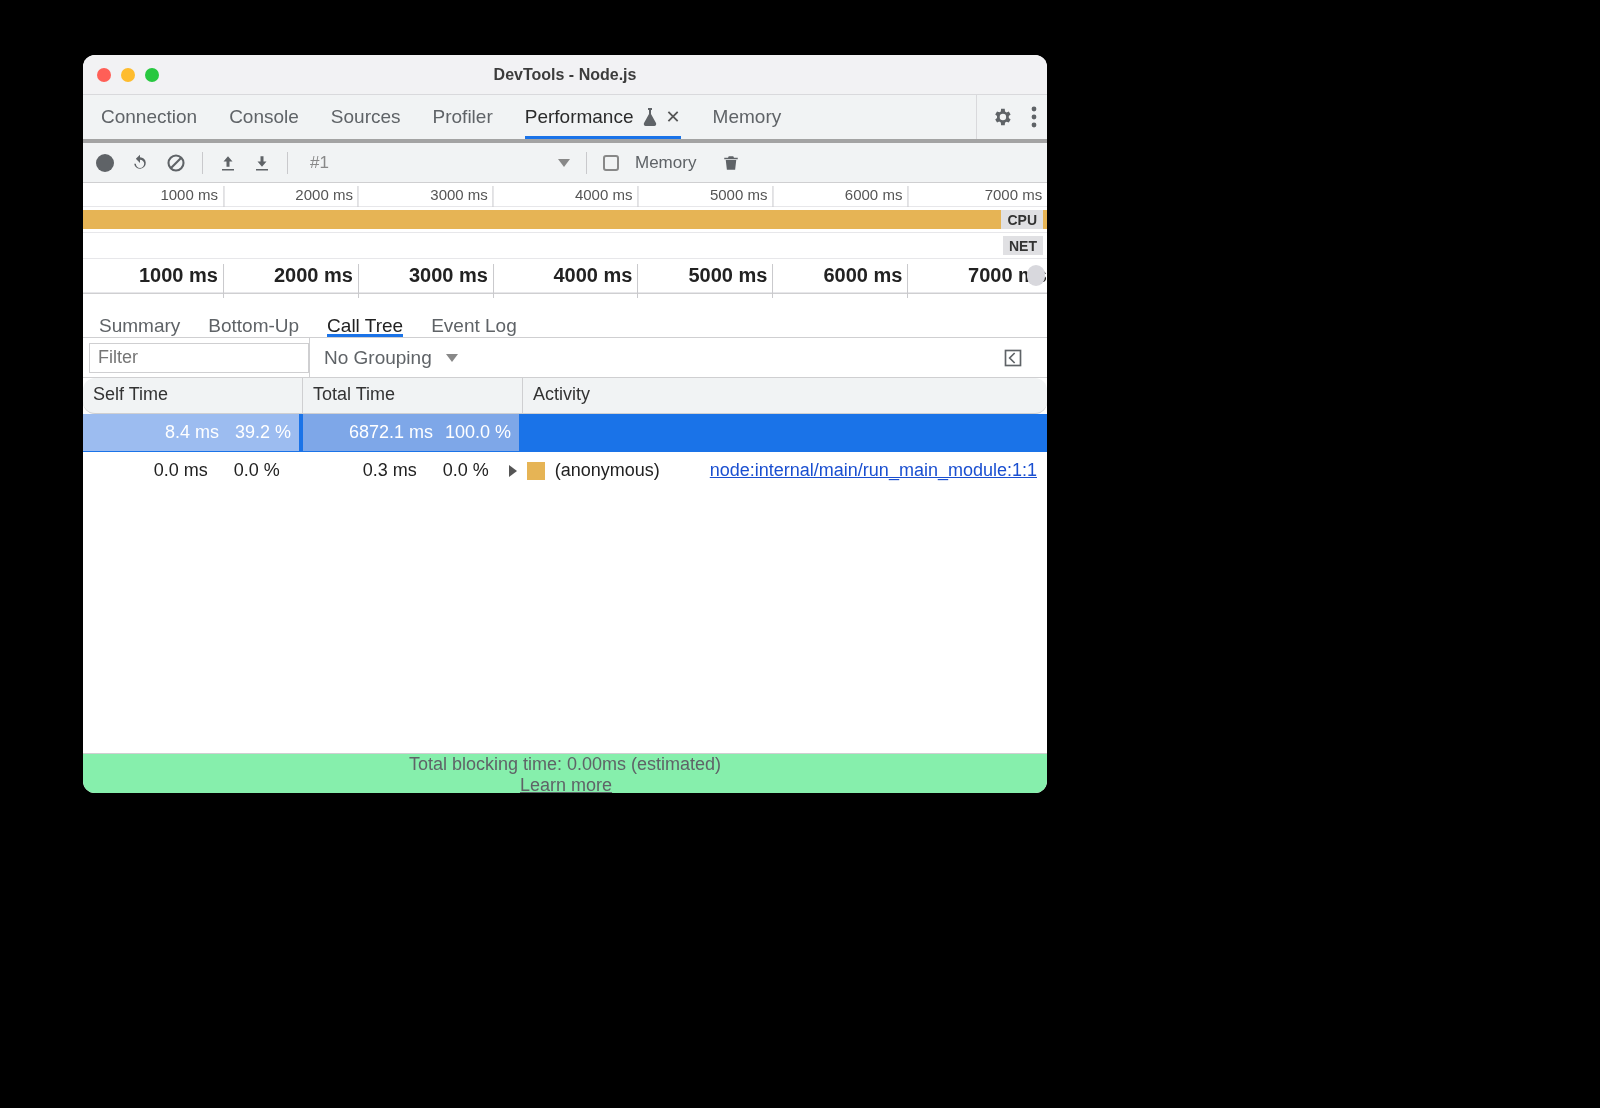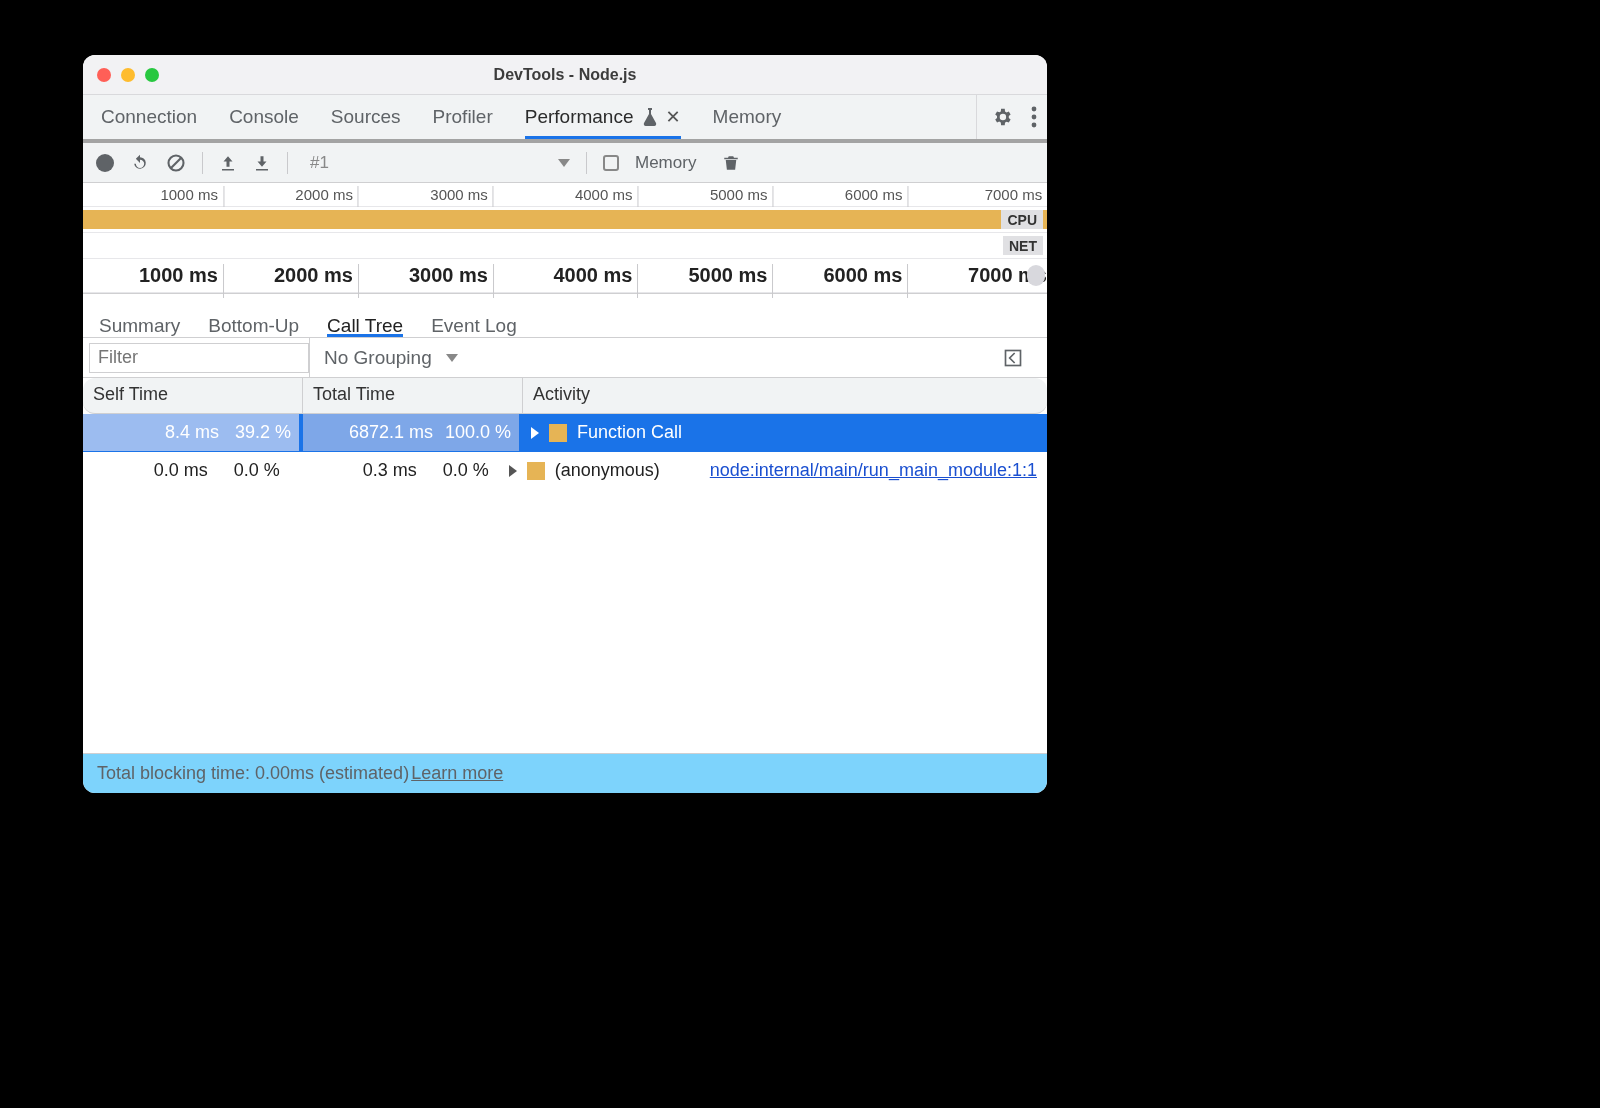--- a/index.html
+++ b/index.html
@@ -65,21 +65,21 @@
   .row .col-self, .row .col-total { height:100%; display:flex; align-items:center; justify-content:flex-end; gap:12px; border-right:4px solid #ffffff; padding:0 8px;}
   .row.selected .col-self, .row.selected .col-total { border-right-color:#1a73e8; background:#7ea7e8; }
   .row.selected .col-self { background:#9cbcf0; }
   .cell-time { text-align:right; min-width:92px;}
   .cell-pct  { text-align:right; min-width:60px;}
   .row .col-activity { flex:1; display:flex; align-items:center; gap:10px; padding-left:8px;}
   .disclose { width:0; height:0; border-top:6px solid transparent; border-bottom:6px solid transparent; border-left:8px solid currentColor;}
   .swatch { width:18px; height:18px; background:#e6b455; display:inline-block; }
   .link { color:#1a4fd0; text-decoration:underline; margin-left:40px;}
   
-  .status { height:40px; border-top:1px solid #cfcfd1; background:#7dd3fc; display:flex; align-items:center; padding:0 14px; font-size:18px; color:#5f6367;}
+  .status { height:40px; border-top:1px solid #cfcfd1; background:#86efac; display:flex; align-items:center; padding:0 14px; font-size:18px; color:#5f6367;flex-direction:column;}
   .status a { color:#5f6367; margin-left:2px;}
 </style>
 </head>
 <body>
 
 <div class="window">
 
   <div class="titlebar">
     <div class="traffic">
       <div class="dot red"></div>
@@ -239,25 +239,20 @@
   <div class="tbody">
     <div class="row selected">
       <div class="col-self">
         <span class="cell-time">8.4 ms</span>
         <span class="cell-pct">39.2 %</span>
       </div>
       <div class="col-total">
         <span class="cell-time">6872.1 ms</span>
         <span class="cell-pct">100.0 %</span>
       </div>
-      <div class="col-activity">
-        <span class="disclose"></span>
-        <span class="swatch"></span>
-        <span>Function Call</span>
-      </div>
     </div>
     <div class="row">
       <div class="col-self">
         <span class="cell-time">0.0 ms</span>
         <span class="cell-pct">0.0 %</span>
       </div>
       <div class="col-total">
         <span class="cell-time">0.3 ms</span>
         <span class="cell-pct">0.0 %</span>
       </div>

